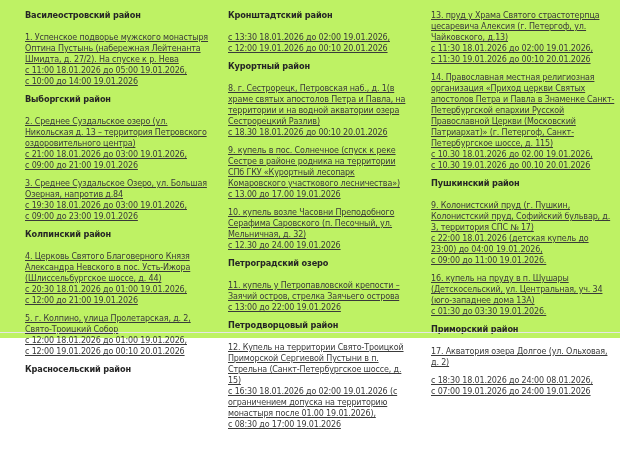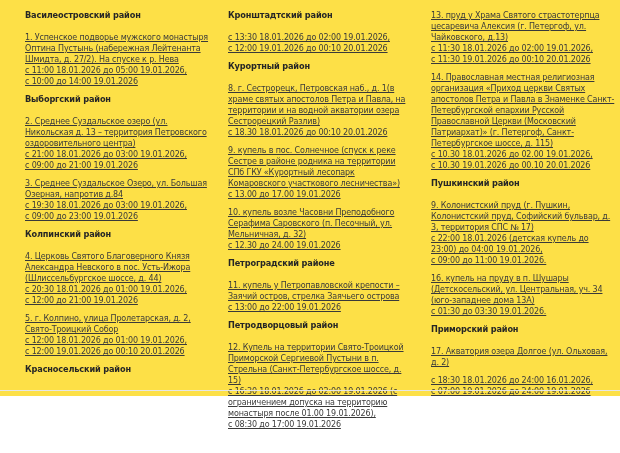--- a/index.html
+++ b/index.html
@@ -9,22 +9,22 @@
   }
   body {
     width: 620px;
     height: 453px;
     font-family: "DejaVu Sans", "Liberation Sans", sans-serif;
     overflow: hidden;
   }
   .doc {
     position: relative;
     width: 620px;
-    height: 396px;
-    background: #fde047;
+    height: 338px;
+    background: #bef264;
     box-sizing: border-box;
   }
   .cols {
     display: flex;
     padding: 10px 6px 0 25px;
     gap: 19px;
     box-sizing: border-box;
   }
   .col {
     width: 184px;
@@ -104,21 +104,21 @@
           <div>с 18.30 18.01.2026 до 00:10 20.01.2026</div>
         </div>
         <div class="item">
           <div>9. купель в пос. Солнечное (спуск к реке Сестре в районе родника на территории СПб ГКУ «Курортный лесопарк Комаровского участкового лесничества»)</div>
           <div>с 13.00 до 17.00 19.01.2026</div>
         </div>
         <div class="item">
           <div>10. купель возле Часовни Преподобного Серафима Саровского (п. Песочный, ул. Мельничная, д. 32)</div>
           <div>с 12.30 до 24.00 19.01.2026</div>
         </div>
-        <div class="district-heading">Петроградский районе</div>
+        <div class="district-heading">Петроградский озеро</div>
         <div class="item">
           <div>11. купель у Петропавловской крепости – Заячий остров, стрелка Заячьего острова</div>
           <div>с 13:00 до 22:00 19.01.2026</div>
         </div>
         <div class="district-heading">Петродворцовый район</div>
         <div class="item">
           <div>12. Купель на территории Свято-Троицкой Приморской Сергиевой Пустыни в п. Стрельна (Санкт-Петербургское шоссе, д. 15)</div>
           <div>с 16:30 18.01.2026 до 02:00 19.01.2026 (с ограничением допуска на территорию монастыря после 01.00 19.01.2026),</div>
           <div>с 08:30 до 17:00 19.01.2026</div>
         </div>
@@ -142,19 +142,19 @@
         </div>
         <div class="item">
           <div>16. купель на пруду в п. Шушары (Детскосельский, ул. Центральная, уч. 34 (юго-западнее дома 13А)</div>
           <div>с 01:30 до 03:30 19.01.2026.</div>
         </div>
         <div class="district-heading">Приморский район</div>
         <div class="item">
           <div>17. Акватория озера Долгое (ул. Ольховая, д. 2)</div>
         </div>
         <div class="item">
-          <div>с 18:30 18.01.2026 до 24:00 16.01.2026,</div>
+          <div>с 18:30 18.01.2026 до 24:00 08.01.2026,</div>
           <div>с 07:00 19.01.2026 до 24:00 19.01.2026</div>
         </div>
       </div>
   </div>
   <div class="bottom-rule" style="border-top-color: rgb(230, 230, 230);"></div>
 </div>
 
 </body></html>

